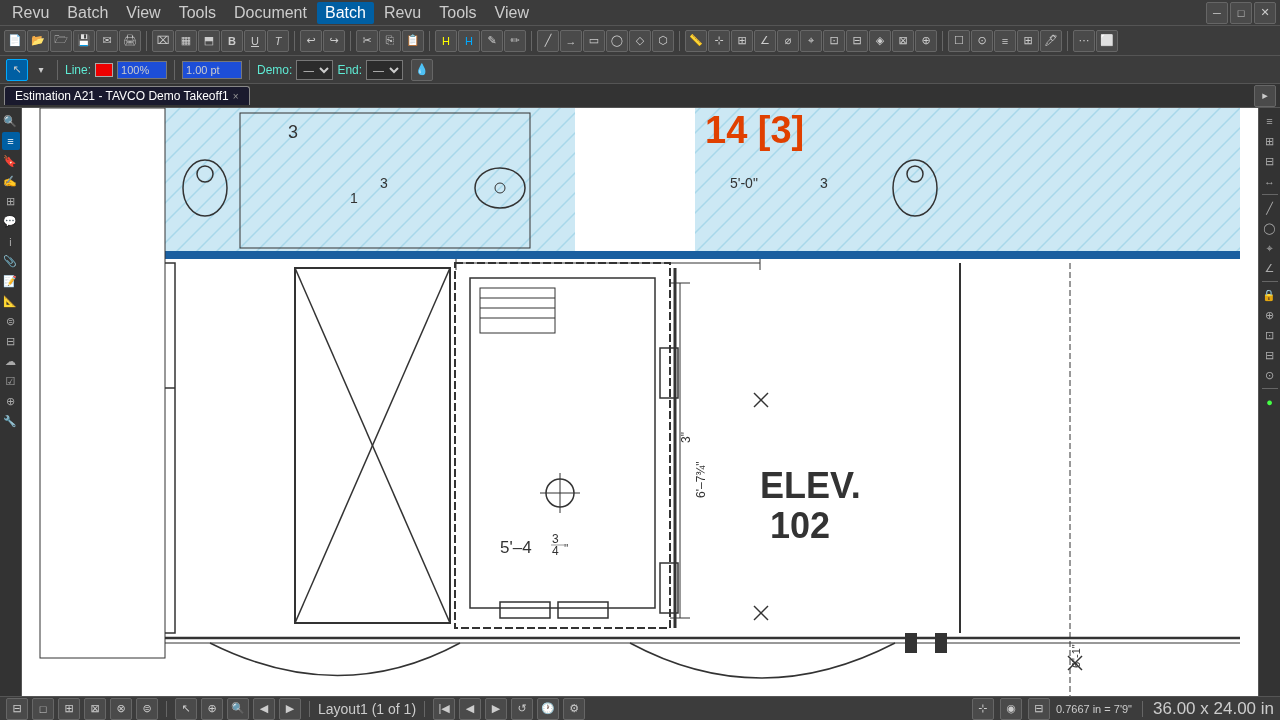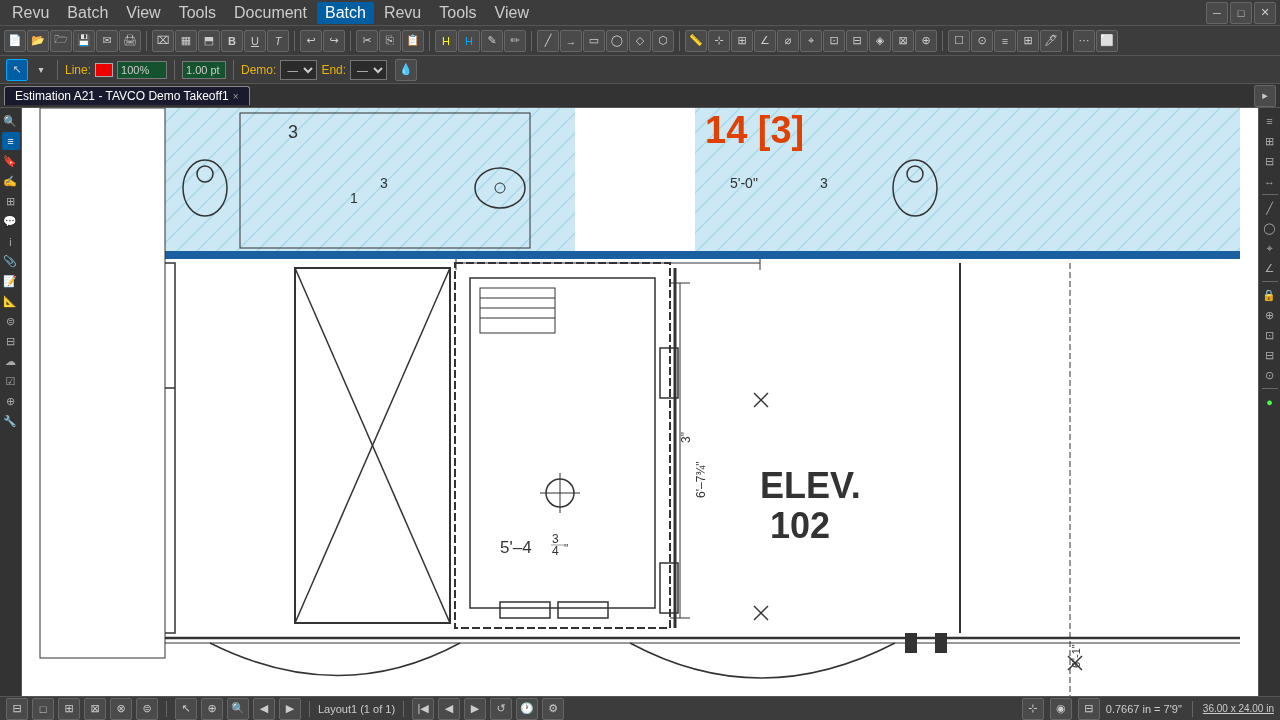--- a/index.html
+++ b/index.html
@@ -29,26 +29,26 @@
       cursor: pointer; font-size: 11px; color: #ccc;
     }
     .tb-sep { width: 1px; height: 20px; background: #666; margin: 0 3px; }
 
     
     #toolbar2 {
       display: flex; align-items: center; height: 28px;
       background: #3c3c3c; border-bottom: 1px solid #555;
       padding: 0 6px; gap: 4px;
     }
-    .line-label { font-size: 12px; color: #eab308; }
+    .line-label { font-size: 12px; color: #5eead4; }
     .color-box {
       width: 18px; height: 14px; background: #e00; border: 1px solid #aaa; cursor: pointer;
     }
     .tb-input {
-      background: #14532d; border: 1px solid #777; color: #ccc;
+      background: #1d4ed8; border: 1px solid #777; color: #ccc;
       font-size: 11px; padding: 1px 3px; width: 50px; height: 18px;
     }
     .tb-select {
       background: #2b2b2b; border: 1px solid #777; color: #ccc;
       font-size: 11px; padding: 1px 2px; height: 20px;
     }
     .small-icon { width:18px; height:18px; cursor:pointer; display:flex; align-items:center; justify-content:center; font-size:10px; color:#ccc;}
 
     
     #tabbar {
@@ -210,21 +210,21 @@
 
 <div id="toolbar2">
 
   <div class="tb-btn" style="background:#005fa3; border-color:#0af;">↖</div>
   <div class="small-icon">▾</div>
   <div class="tb-sep"></div>
   <span class="line-label">Line:</span>
   <div class="color-box"></div>
   <input class="tb-input" type="text" value="100%" style="">
   <div class="tb-sep"></div>
-  <input class="tb-input" type="text" value="1.00 pt" style="width: 44px;">
+  <input class="tb-input" type="text" value="1.00 pt" style="width: 60px;">
   <div class="tb-sep"></div>
   <span class="line-label">Demo:</span>
   <select class="tb-select">
     <option>—</option>
   </select>
   <span class="line-label">End:</span>
   <select class="tb-select">
     <option>—</option>
   </select>
   <div class="tb-btn" style="margin-left:4px;">💧</div>
@@ -425,29 +425,29 @@
   <div class="tb-btn">⊠</div>
   <div class="tb-btn">⊗</div>
   <div class="tb-btn">⊜</div>
   <div class="status-sep"></div>
   <div class="tb-btn">↖</div>
   <div class="tb-btn">⊕</div>
   <div class="tb-btn">🔍</div>
   <div class="tb-btn">◀</div>
   <div class="tb-btn">▶</div>
   <div class="status-sep"></div>
-  <span style="font-size:11px;color:#ccc;">Layout1 (1 of 1)</span>
+  <span style="font-size:14px;color:#ccc;">Layout1 (1 of 1)</span>
   <div class="status-sep"></div>
   <div class="tb-btn">|◀</div>
   <div class="tb-btn">◀</div>
   <div class="tb-btn">▶</div>
   <div class="tb-btn">↺</div>
   <div class="tb-btn">🕐</div>
   <div class="tb-btn">⚙</div>
   <div class="status-right">
     <div class="tb-btn">⊹</div>
     <div class="tb-btn">◉</div>
     <div class="tb-btn">⊟</div>
     <span style="font-size:11px;color:#ccc;">0.7667 in = 7'9"</span>
     <div class="status-sep"></div>
-    <span style="font-size:10px;color:#ccc;text-decoration:underline;">36.00 x 24.00 in</span>
+    <span style="font-size:17px;color:#ccc;">36.00 x 24.00 in</span>
   </div>
 </div>
 
 </body></html>

